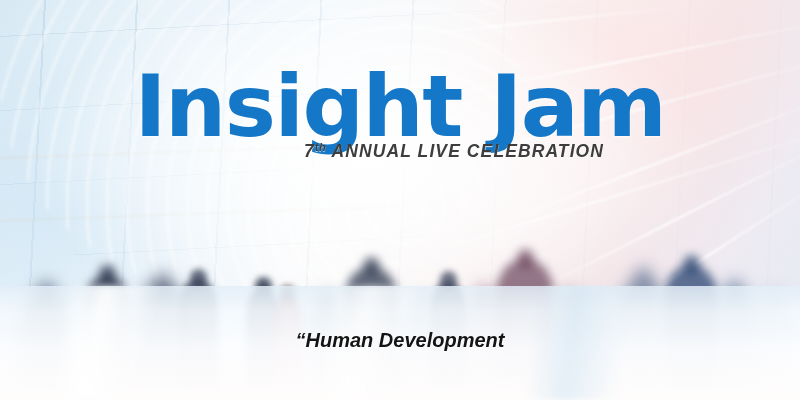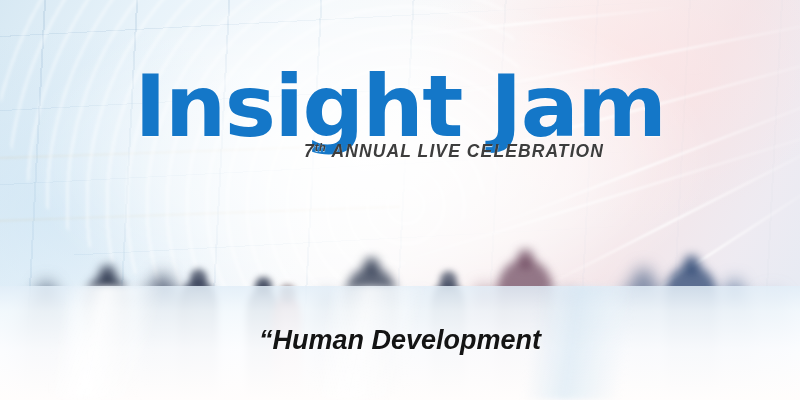--- a/index.html
+++ b/index.html
@@ -193,21 +193,21 @@
     letter-spacing: 0.5px;
   }
   .tagline {
     position: absolute;
     left: 0; right: 0;
     top: 326px;
     text-align: center;
     font-family: "Liberation Sans", sans-serif;
     font-style: italic;
     font-weight: bold;
-    font-size: 27px;
+    font-size: 20px;
     line-height: 29px;
     color: #141414;
     text-shadow: 0 1px 2px rgba(255,255,255,0.75);
   }
   .tagline .ln { display: block; white-space: nowrap; }
 </style>
 </head>
 <body>
 
 <div id="banner">

